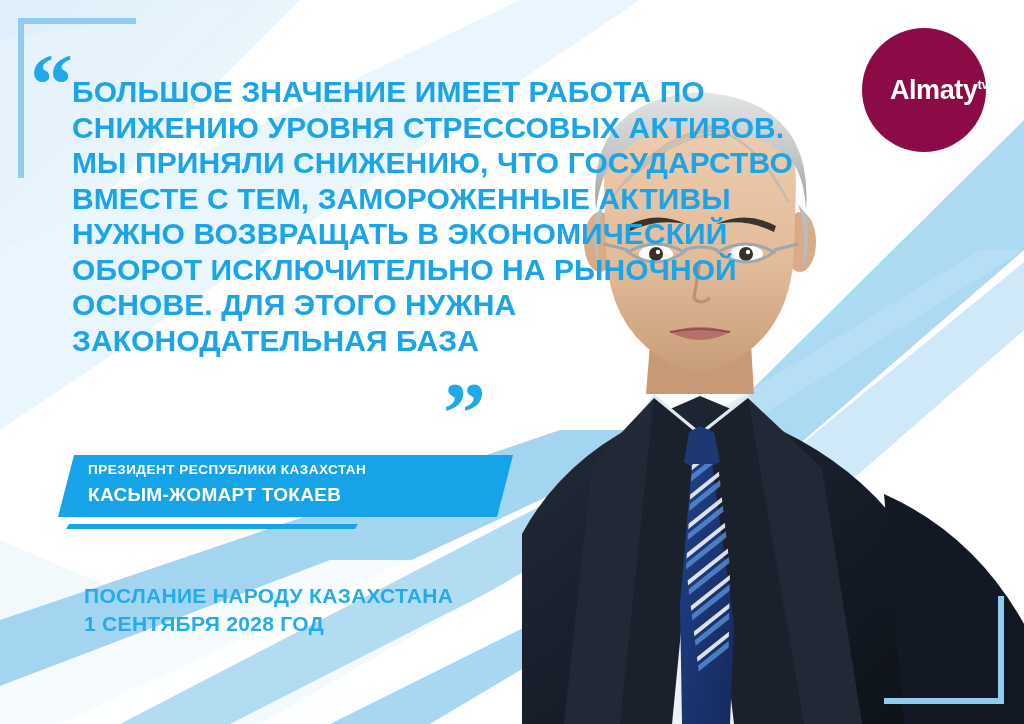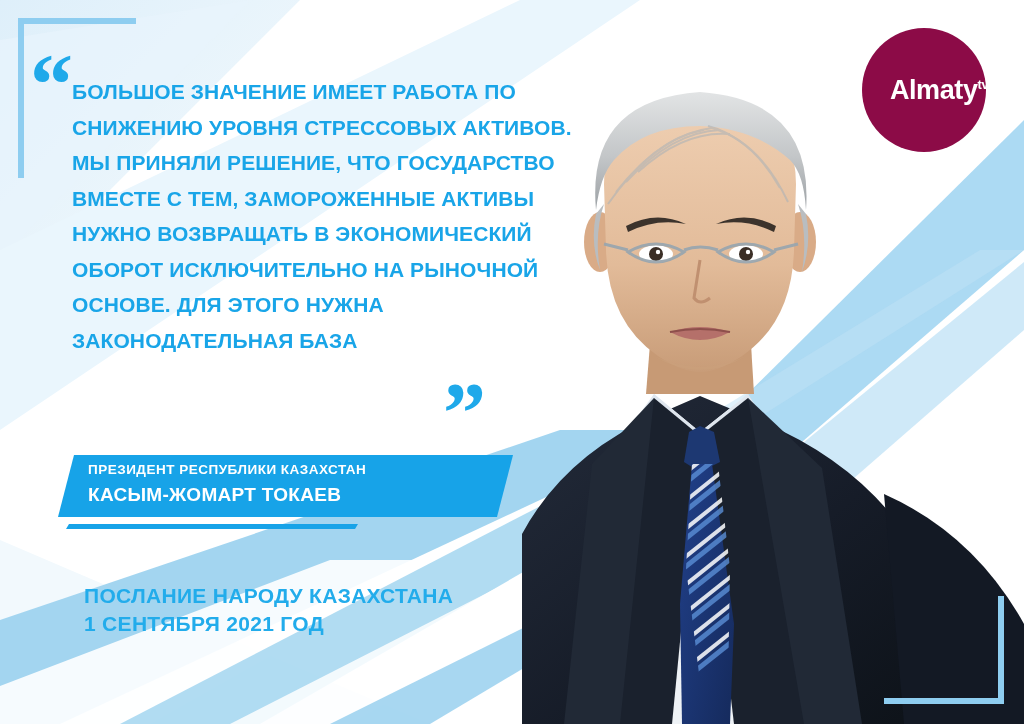--- a/index.html
+++ b/index.html
@@ -78,21 +78,21 @@
   #quote-close{ left:443px; top:370px; font-size:86px; }
 
   
   #quote-block{
     position:absolute;
     left:72px; top:74px;
     width:640px;
   }
   #quote-block .qline{
     color:#19a5e8;
-    font-size:21px;
+    font-size:30px;
     font-weight:700;
     letter-spacing:.1px;
     line-height:35.5px;
     white-space:nowrap;
   }
 
   
   #attribution{
     position:absolute;
     left:58px; top:455px;
@@ -315,35 +315,35 @@
   <div id="logo">
     <span class="logo-text"><span>Almaty</span><span class="logo-sup">tv</span></span>
   </div>
 
   <span class="qmark" id="quote-open">“</span>
   <span class="qmark" id="quote-close">”</span>
 
   <div id="quote-block">
     <div class="qline">БОЛЬШОЕ ЗНАЧЕНИЕ ИМЕЕТ РАБОТА ПО</div>
     <div class="qline">СНИЖЕНИЮ УРОВНЯ СТРЕССОВЫХ АКТИВОВ.</div>
-    <div class="qline">МЫ ПРИНЯЛИ РЕШЕНИЕ, ЧТО ГОСУДАРСТВО</div>
+    <div class="qline">МЫ ПРИНЯЛИ СНИЖЕНИЮ, ЧТО ГОСУДАРСТВО</div>
     <div class="qline">ВМЕСТЕ С ТЕМ, ЗАМОРОЖЕННЫЕ АКТИВЫ</div>
     <div class="qline">НУЖНО ВОЗВРАЩАТЬ В ЭКОНОМИЧЕСКИЙ</div>
     <div class="qline">ОБОРОТ ИСКЛЮЧИТЕЛЬНО НА РЫНОЧНОЙ</div>
     <div class="qline">ОСНОВЕ. ДЛЯ ЭТОГО НУЖНА</div>
     <div class="qline">ЗАКОНОДАТЕЛЬНАЯ БАЗА</div>
   </div>
 
   <div id="attribution">
     <div id="attr-bar"></div>
     <div id="attr-inner">
       <div id="attr-role">ПРЕЗИДЕНТ РЕСПУБЛИКИ КАЗАХСТАН</div>
       <div id="attr-name">КАСЫМ-ЖОМАРТ ТОКАЕВ</div>
     </div>
   </div>
   <div id="attr-underline"></div>
 
   <div id="caption">
     <div class="cap-line">ПОСЛАНИЕ НАРОДУ КАЗАХСТАНА</div>
-    <div class="cap-line">1 СЕНТЯБРЯ 2021 ГОД</div>
+    <div class="cap-line">1 СЕНТЯБРЯ 2028 ГОД</div>
   </div>
 
 </div>
 
 </body></html>

